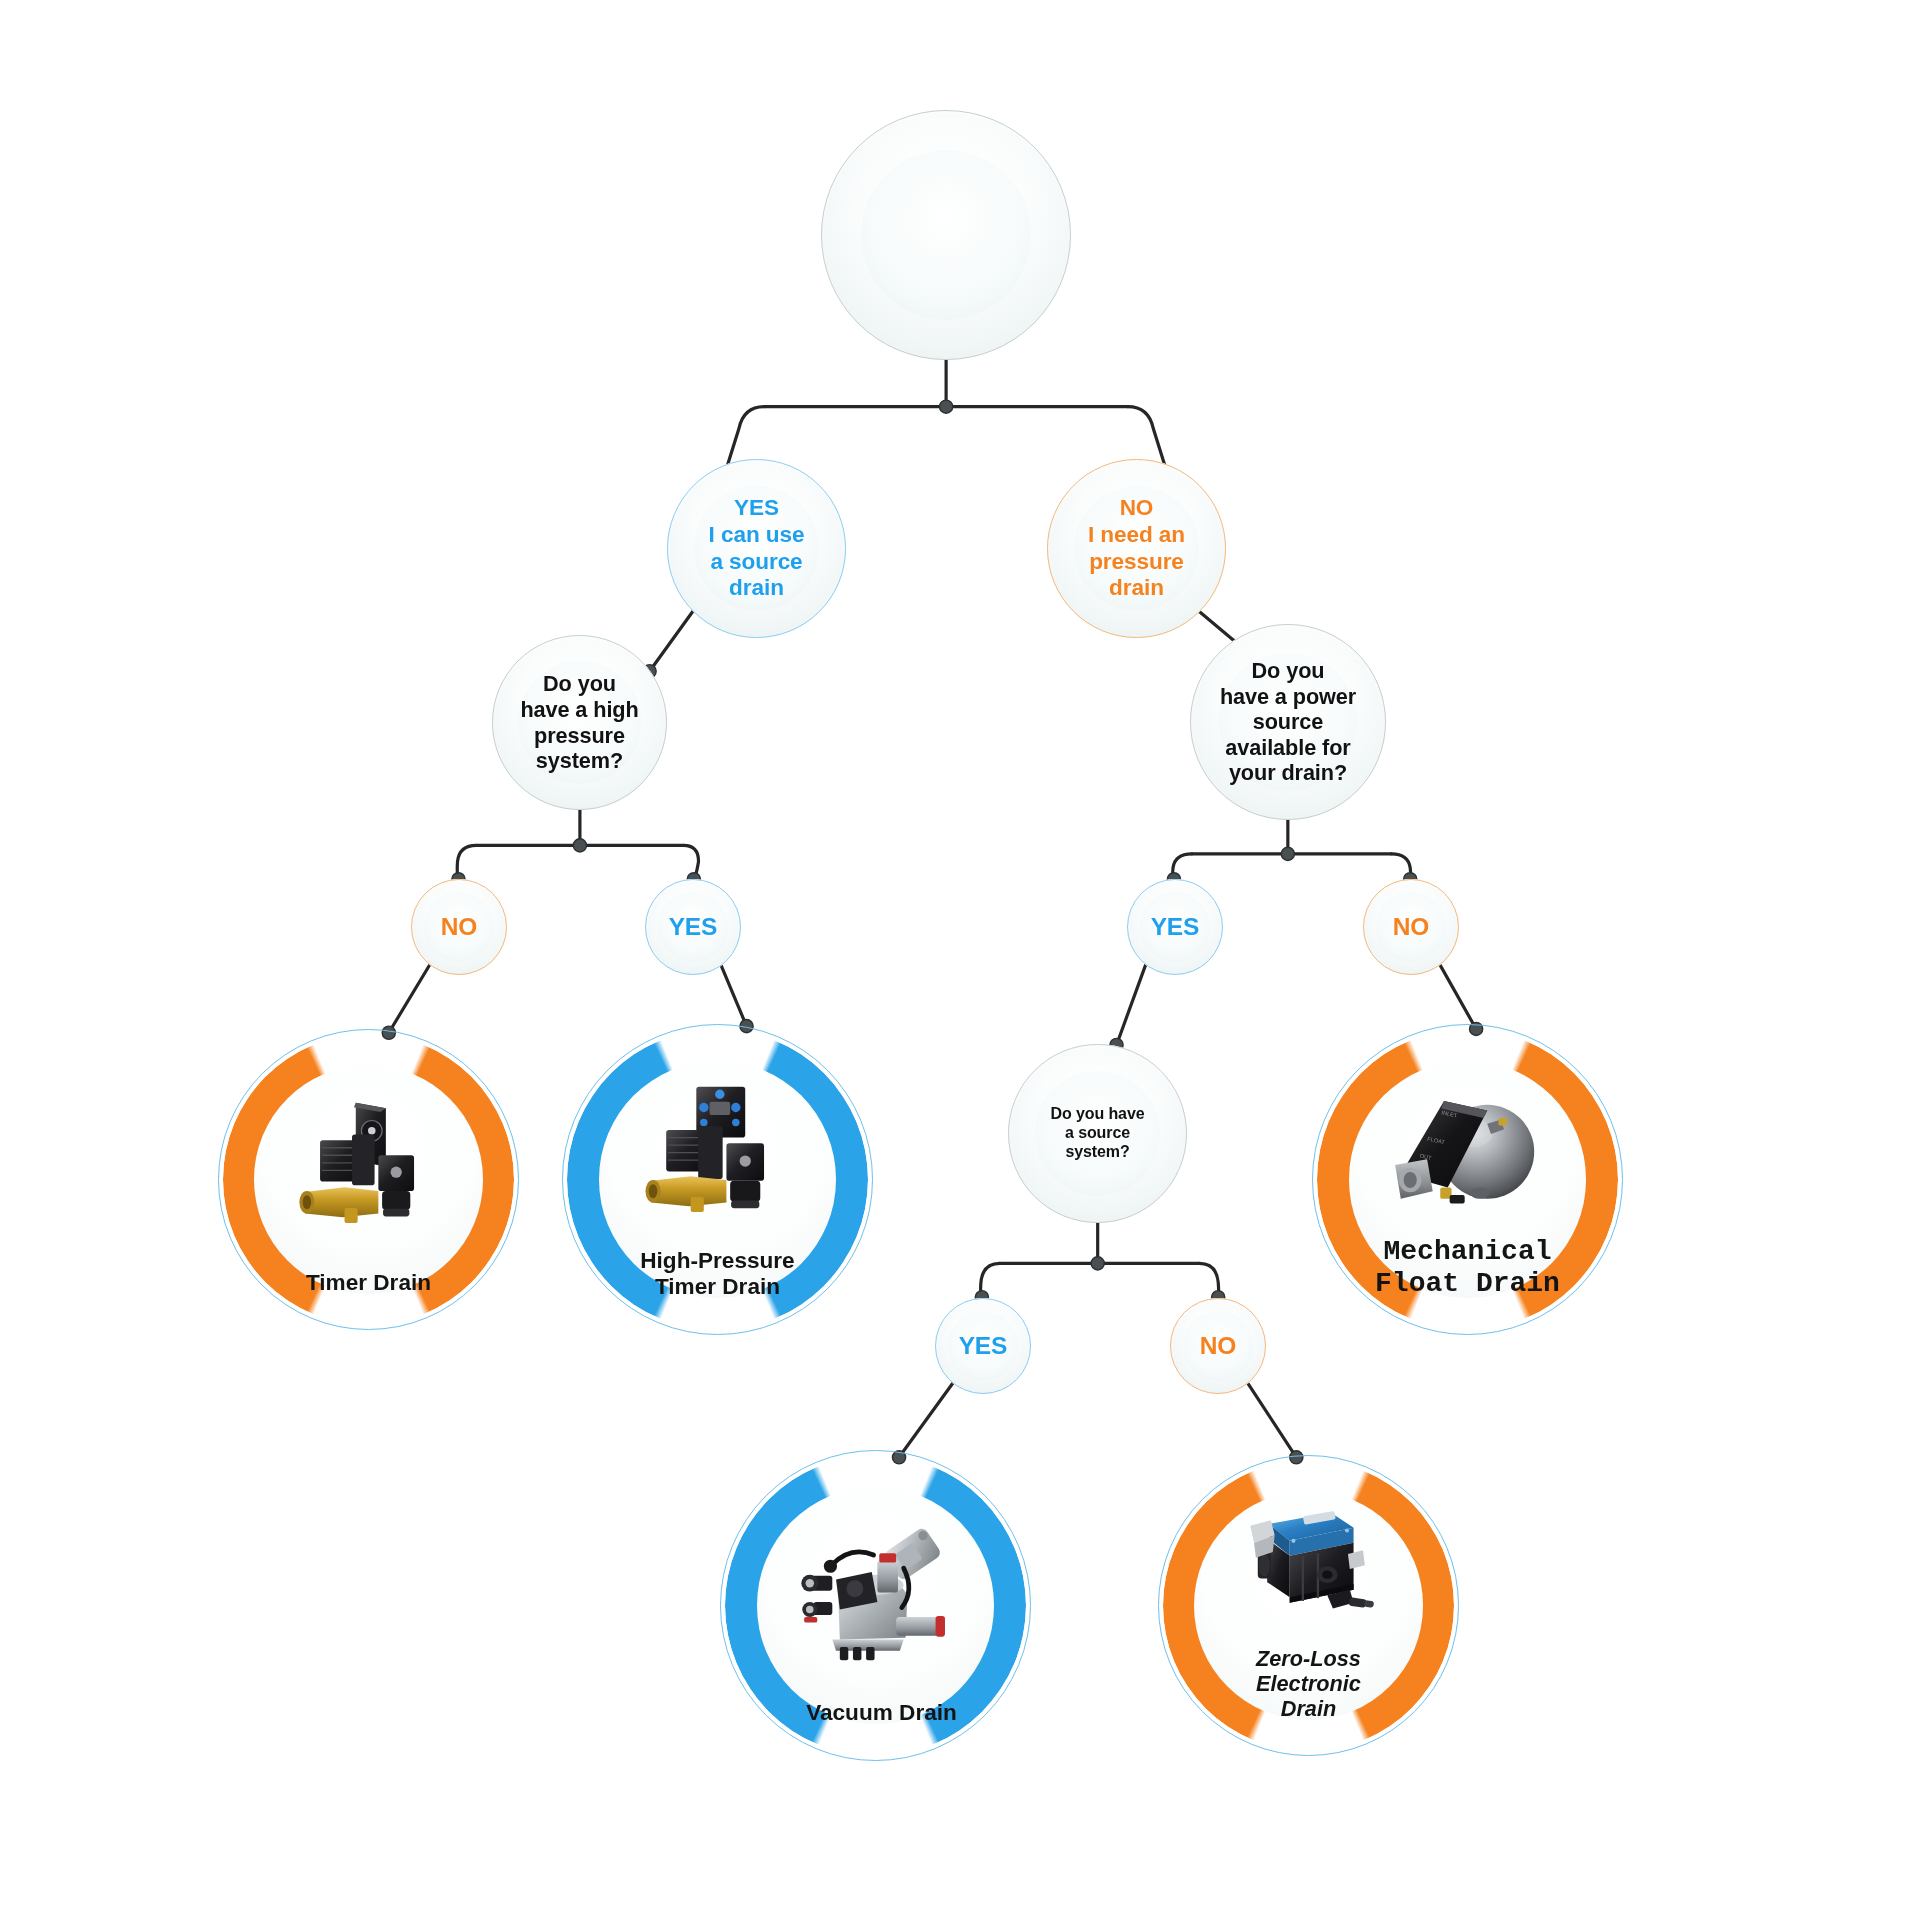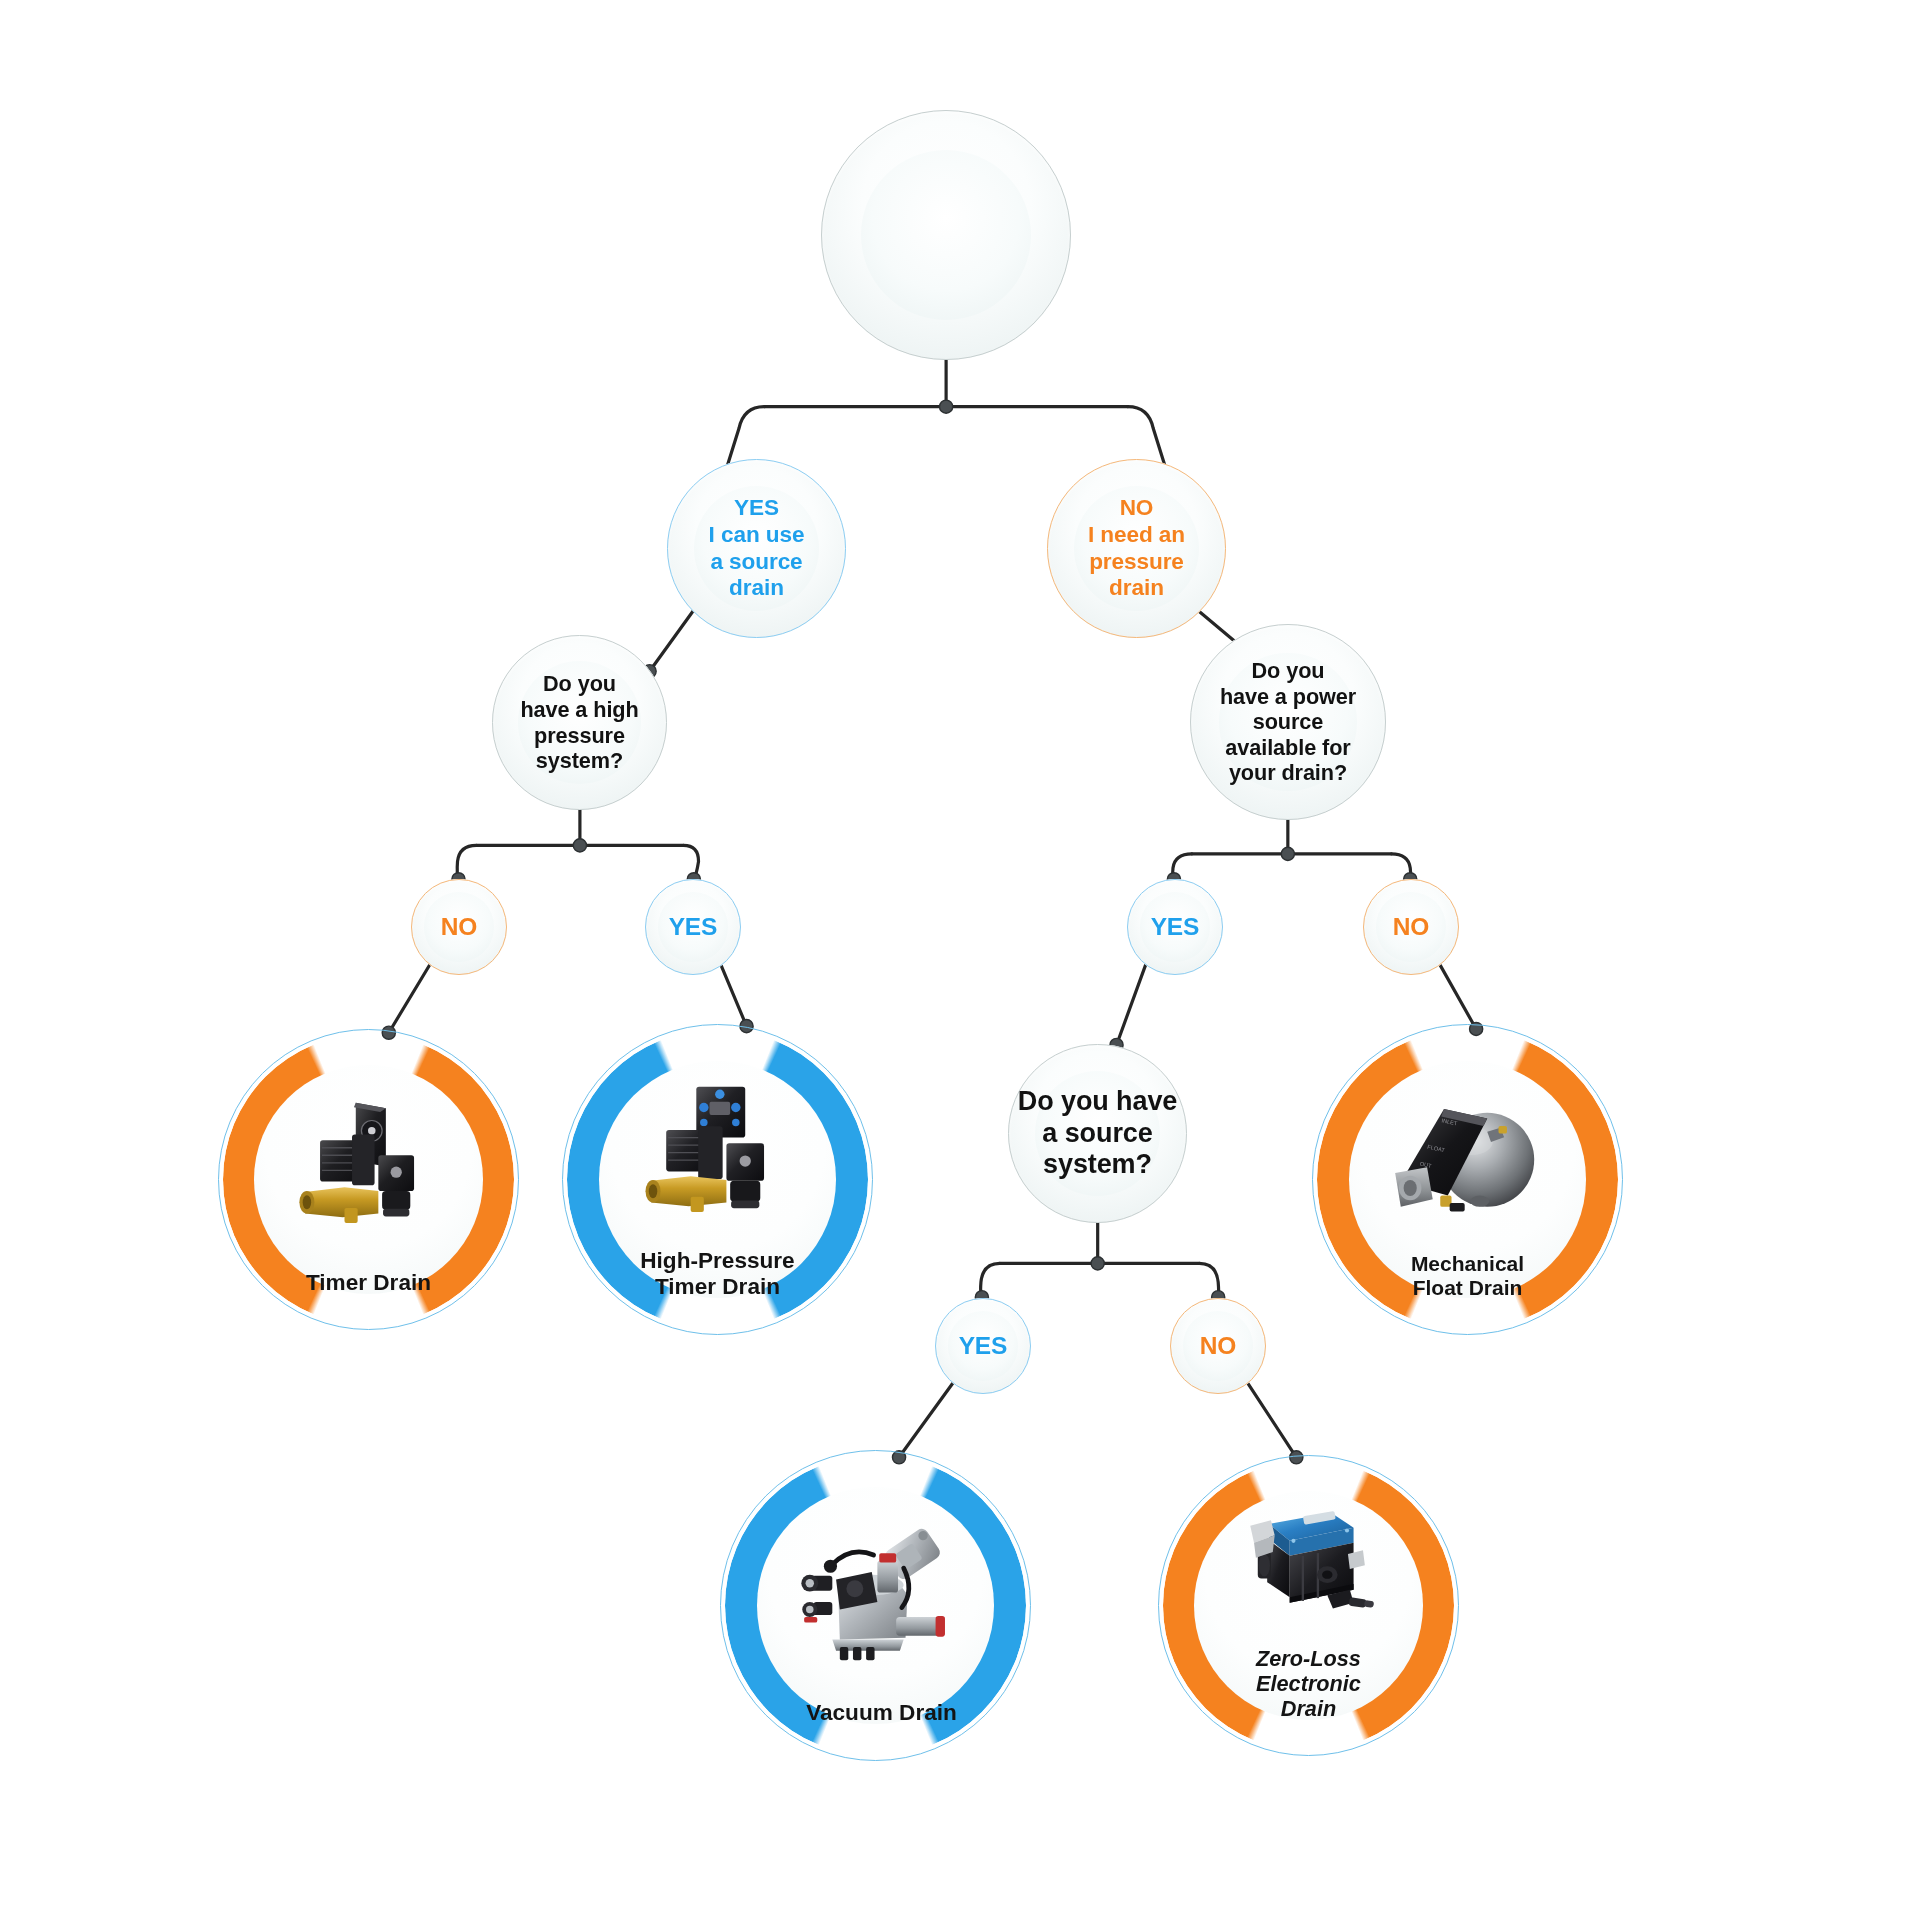--- a/index.html
+++ b/index.html
@@ -358,21 +358,21 @@
     <div class="label" style="font-size:24.5px;">
       <div>NO</div>
     </div>
   </div>
 
   <div class="node q" style="left:1008px; top:1044px; width:179px; height:179px;">
     <div class="arc"></div>
     <div class="disc"></div>
     <div class="ring thin-outline"></div>
     <div class="halo" style="left:15%;top:15%;width:70%;height:70%;"></div>
-    <div class="label" style="font-size:27px;">
+    <div class="label" style="font-size:16px;">
       <div>Do you have</div>
       <div>a source</div>
       <div>system?</div>
     </div>
   </div>
 
   <div class="node blue" style="left:935px; top:1298px; width:96px; height:96px;">
     <div class="arc"></div>
     <div class="disc"></div>
     <div class="ring thin-outline"></div>
@@ -540,21 +540,21 @@
           <ellipse cx="30" cy="104" rx="12" ry="13" fill="#a5a9ad"></ellipse>
           <ellipse cx="30" cy="104" rx="7" ry="8.5" fill="#6b6e72"></ellipse>
 
           <path d="M112 44 L126 40 L130 50 L116 55 Z" fill="#70747a"></path>
           <rect x="124" y="38" width="9" height="8" rx="2" fill="#c9a22c"></rect>
           <rect x="62" y="112" width="12" height="12" rx="2" fill="#c8a02c"></rect>
           <rect x="72" y="120" width="16" height="9" rx="2" fill="#1b1b1e"></rect>
           <ellipse cx="104" cy="118" rx="10" ry="6" fill="#5d6064"></ellipse>
         </svg>
       </div>
-      <div class="product-caption" style="font-size:21px;">
+      <div class="product-caption" style="font-size:28px;font-family:Liberation Mono, monospace;">
         <div>Mechanical</div>
         <div>Float Drain</div>
       </div>
     </div>
   </div>
 
   <div class="node product blue" style="left:720px; top:1450px; width:311px; height:311px;">
     <div class="prod-arc"></div>
     <div class="outer-thin"></div>
     <div class="inner-plate"></div>

